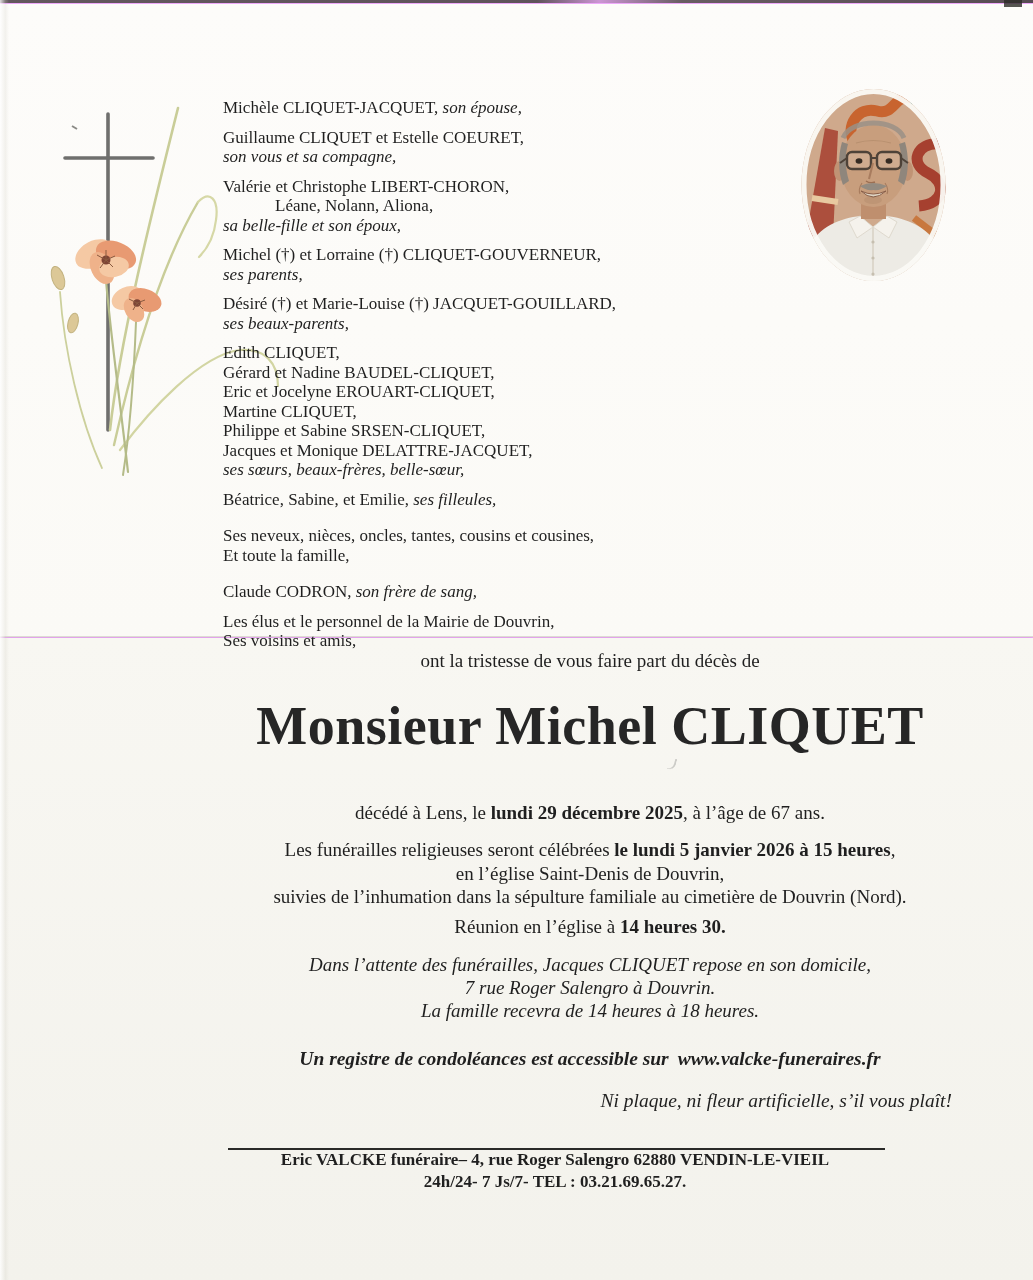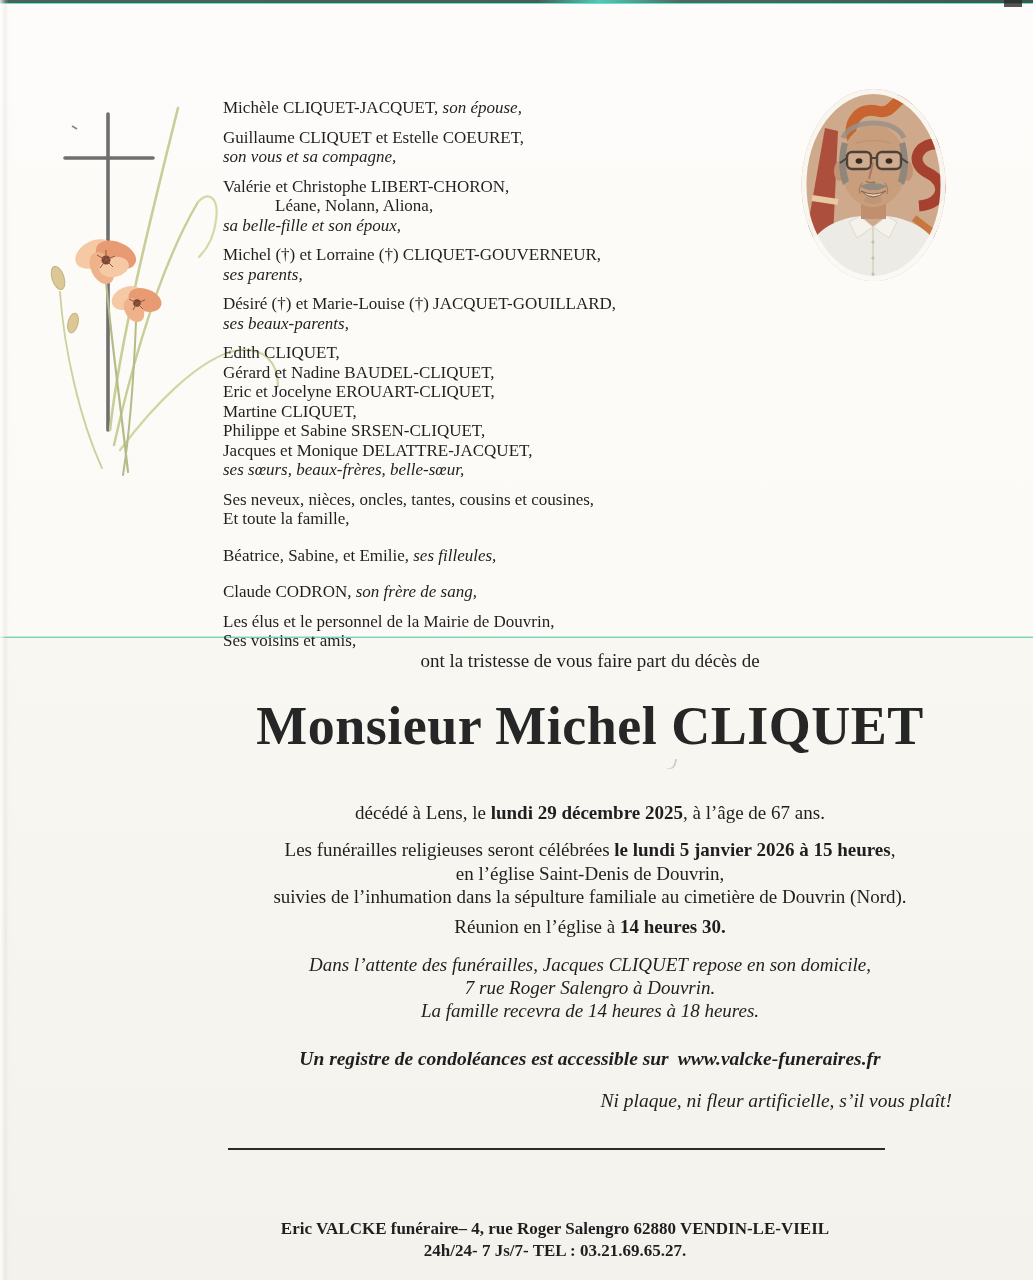--- a/index.html
+++ b/index.html
@@ -1,19 +1,19 @@
 <!DOCTYPE html>
 <html><head>
 <meta charset="utf-8">
 <style>
   * { margin:0; padding:0; box-sizing:border-box; }
   body { background:#e9e8e3; font-family:"Liberation Serif","DejaVu Serif",serif; }
   .doc {
     position:relative; width:1033px; height:1280px; margin:0 auto;
-    background:#5eead4; color:#1f1f1f; overflow:hidden;
+    background:#f0abfc; color:#1f1f1f; overflow:hidden;
   }
   
   .top-sheet {
     position:absolute; top:4px; left:0; width:100%; height:633px;
     background:linear-gradient(#fdfcfa,#fbfaf6);
     border-bottom:1px solid #dedcd3;
     box-shadow:0 2px 4px rgba(90,88,78,.12);
   }
   .bottom-sheet {
     position:absolute; top:638px; left:0; width:100%; height:642px;
@@ -46,21 +46,21 @@
   .deceased { top:697px; font-size:54px; font-weight:bold; letter-spacing:.5px; line-height:58px; color:#262626; }
   .death-line { top:802px; font-size:19px; }
   .funeral-par { top:838px; font-size:19px; line-height:23.5px; }
   .meeting-line { top:916px; font-size:19px; }
   .repose-par { top:953px; font-size:19px; line-height:23px; font-style:italic; }
   .register-line { top:1048px; font-size:19.5px; font-weight:bold; font-style:italic; }
   .register-line .url { margin-left:9px;text-align:center; }
   .no-flowers { position:absolute; right:81px; top:1090px; font-size:19.5px; font-style:italic; z-index:3;text-align:right; }
   
   .footer-rule { position:absolute; left:228px; top:1148px; width:657px; height:2px; background:#2a2a28; z-index:3; }
-  .footer-block { position:absolute; left:110px; top:1218px; width:890px; text-align:center; font-weight:bold; font-size:17px; line-height:22px; z-index:3; }
+  .footer-block { position:absolute; left:110px; top:1149px; width:890px; text-align:center; font-weight:bold; font-size:17px; line-height:22px; z-index:3; }
   
   .artwork { position:absolute; left:50px; top:100px; width:240px; height:410px; z-index:2; }
   .photo { position:absolute; left:798px; top:86px; width:151px; height:200px; z-index:2; }
   .artwork svg, .photo svg { width:100%; height:100%; display:block; }
 </style>
 </head>
 <body>
 
 <div class="doc">
 
@@ -197,26 +197,26 @@
     <p class="group">
       <span>Edith CLIQUET,</span><br>
       <span>Gérard et Nadine BAUDEL-CLIQUET,</span><br>
       <span>Eric et Jocelyne EROUART-CLIQUET,</span><br>
       <span>Martine CLIQUET,</span><br>
       <span>Philippe et Sabine SRSEN-CLIQUET,</span><br>
       <span>Jacques et Monique DELATTRE-JACQUET,</span><br>
       <span class="rel">ses sœurs, beaux-frères, belle-sœur,</span>
     </p>
     <p class="group sp">
+      <span>Béatrice, Sabine, et Emilie,</span>
+      <span class="rel">ses filleules,</span>
+    </p>
+    <p class="group sp">
       <span>Ses neveux, nièces, oncles, tantes, cousins et cousines,</span><br>
       <span>Et toute la famille,</span>
-    </p>
-    <p class="group sp">
-      <span>Béatrice, Sabine, et Emilie,</span>
-      <span class="rel">ses filleules,</span>
     </p>
     <p class="group">
       <span>Claude CODRON,</span>
       <span class="rel">son frère de sang,</span>
     </p>
     <p class="group">
       <span>Les élus et le personnel de la Mairie de Douvrin,</span><br>
       <span>Ses voisins et amis,</span>
     </p>
   </div>

